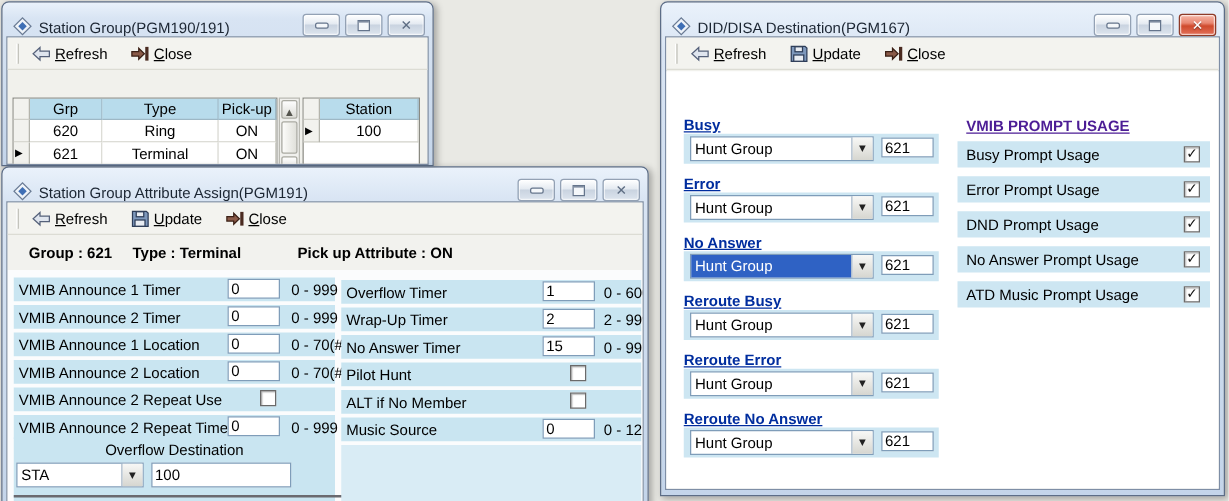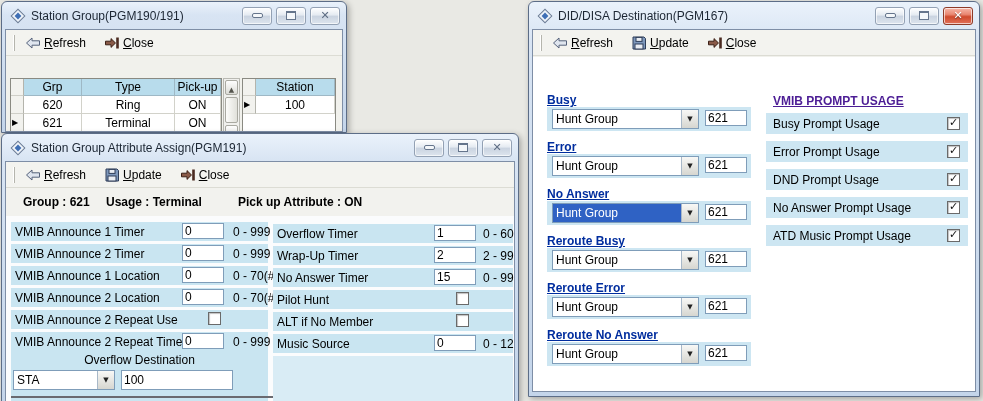--- a/index.html
+++ b/index.html
@@ -5,21 +5,21 @@
   * { margin:0; padding:0; box-sizing:border-box; }
   html,body { width:983px; height:401px; }
   body { font-family:"Liberation Sans","DejaVu Sans",sans-serif; font-size:12px; color:#000; }
 
   .screen { position:relative; width:983px; height:401px; background:#e9e9e4; overflow:hidden; }
 
   
   .window { position:absolute; border:1px solid #5c6d87; border-radius:6px 6px 0 0;
             background:linear-gradient(180deg,#eaf2fb 0%,#d8e4f3 10%,#c4d5ea 100%);
             box-shadow:2px 2px 6px rgba(0,0,0,.30); padding:0 3px 3px 3px; }
-  .titlebar { height:27px; display:flex; align-items:center; gap:5px; padding:0 3px 0 5px; }
+  .titlebar { height:27px; display:flex; align-items:flex-end; gap:5px; padding:0 3px 0 5px; }
   .title { flex:1; font-size:12px; color:#1c2633; white-space:nowrap; overflow:hidden; }
   .app-icon { width:16px; height:16px; flex:0 0 16px; }
   .capbtns { display:flex; gap:4px; }
   .capbtn { width:30px; height:18px; border:1px solid #93a1b4; border-radius:3px;
             background:linear-gradient(180deg,#ffffff,#e4eaf1 45%,#c9d3e0 50%,#dde5ee);
             display:flex; align-items:center; justify-content:center;
             box-shadow:inset 0 0 0 1px rgba(255,255,255,.65); cursor:default; }
   .capbtn.red { background:linear-gradient(180deg,#f6b8a9,#e98772 40%,#cf4a2d 55%,#e2715a); border-color:#8e3b28; }
   .glyph-min { width:11px; height:5px; border:1px solid #65758c; border-radius:2px; background:#f4f7fa; }
   .glyph-max { width:10px; height:9px; border:1px solid #65758c; background:#f4f7fa; box-shadow:inset 0 1px 0 #65758c; }
@@ -228,21 +228,21 @@
           <span class="tb-ico"><svg viewBox="0 0 16 16" width="16" height="16">
                 <rect x="12.2" y="2.5" width="2.6" height="11" fill="#4a2a20"></rect>
                 <path d="M1.5 6.2 h5.5 V3.6 L11.5 8 7 12.4 V9.8 H1.5 z" fill="#8a5a48" stroke="#3a1f15"></path>
               </svg></span>
           <span class="tb-lbl">Close</span>
         </span>
       </div>
 
       <div class="summary">
         <span style="left:17px">Group :  621</span>
-        <span style="left:100px">Usage :  Terminal</span>
+        <span style="left:100px">Type :  Terminal</span>
         <span style="left:232px">Pick up Attribute :  ON</span>
       </div>
 
       <div class="formarea2">
 
         <div class="f-band" style="left:5px; top:6px;   width:257px;">
           <span class="f-label">VMIB Announce 1 Timer</span>
           <input class="numbox" style="left: 171px; top: 1px;" value="0">
           <span class="f-range" style="left:222px;">0 - 999</span>
         </div>

